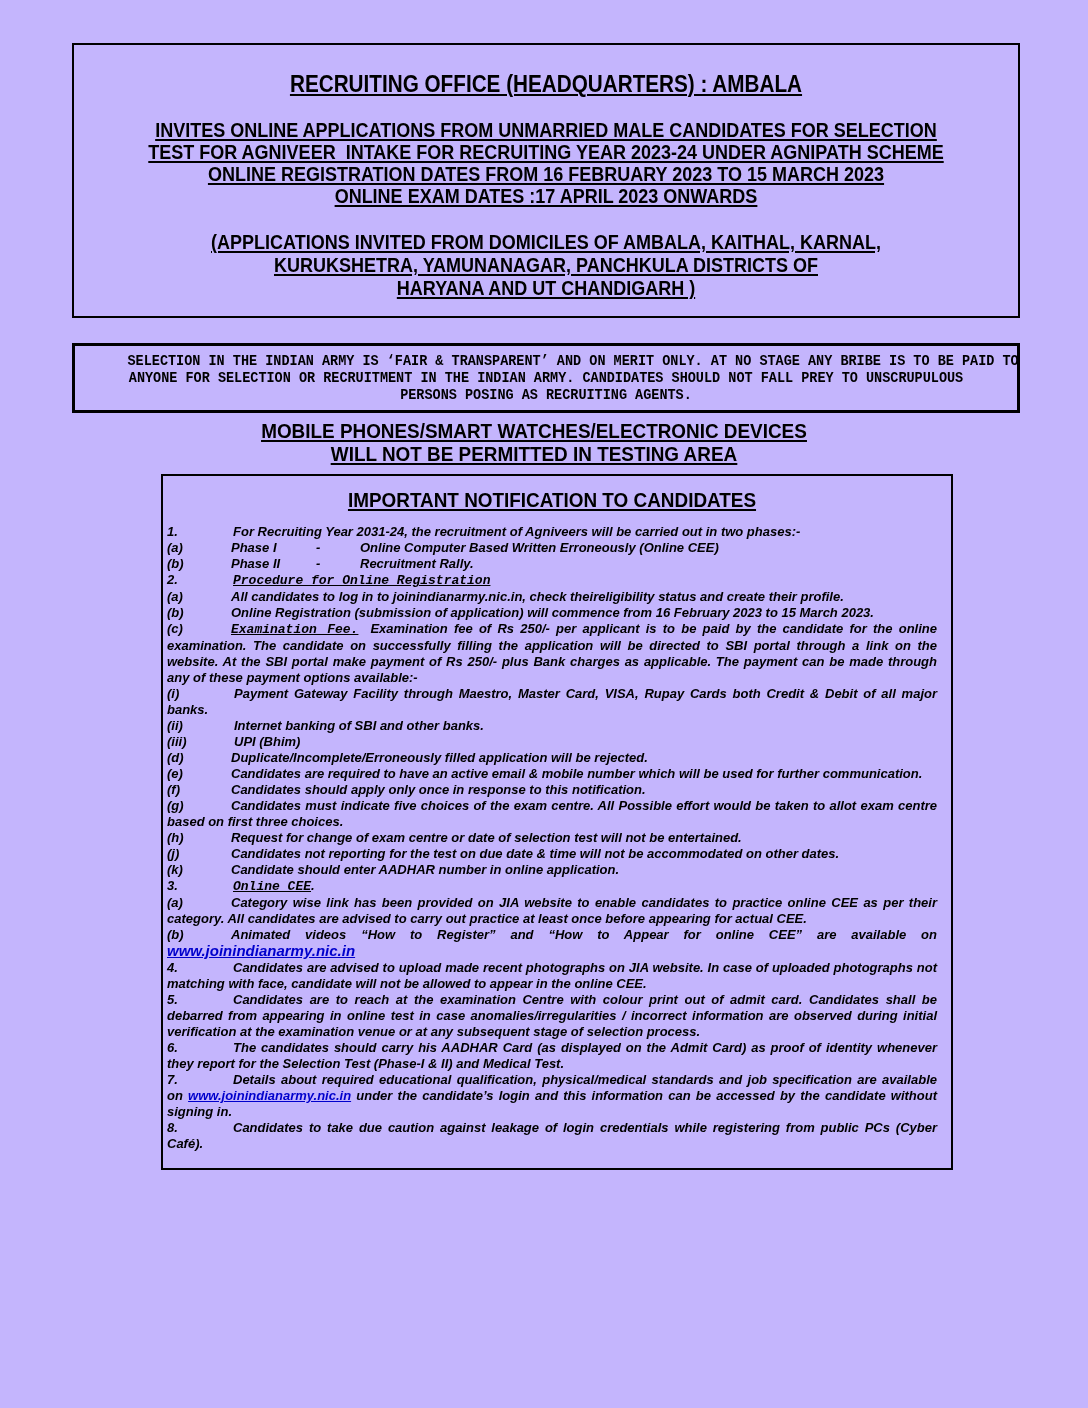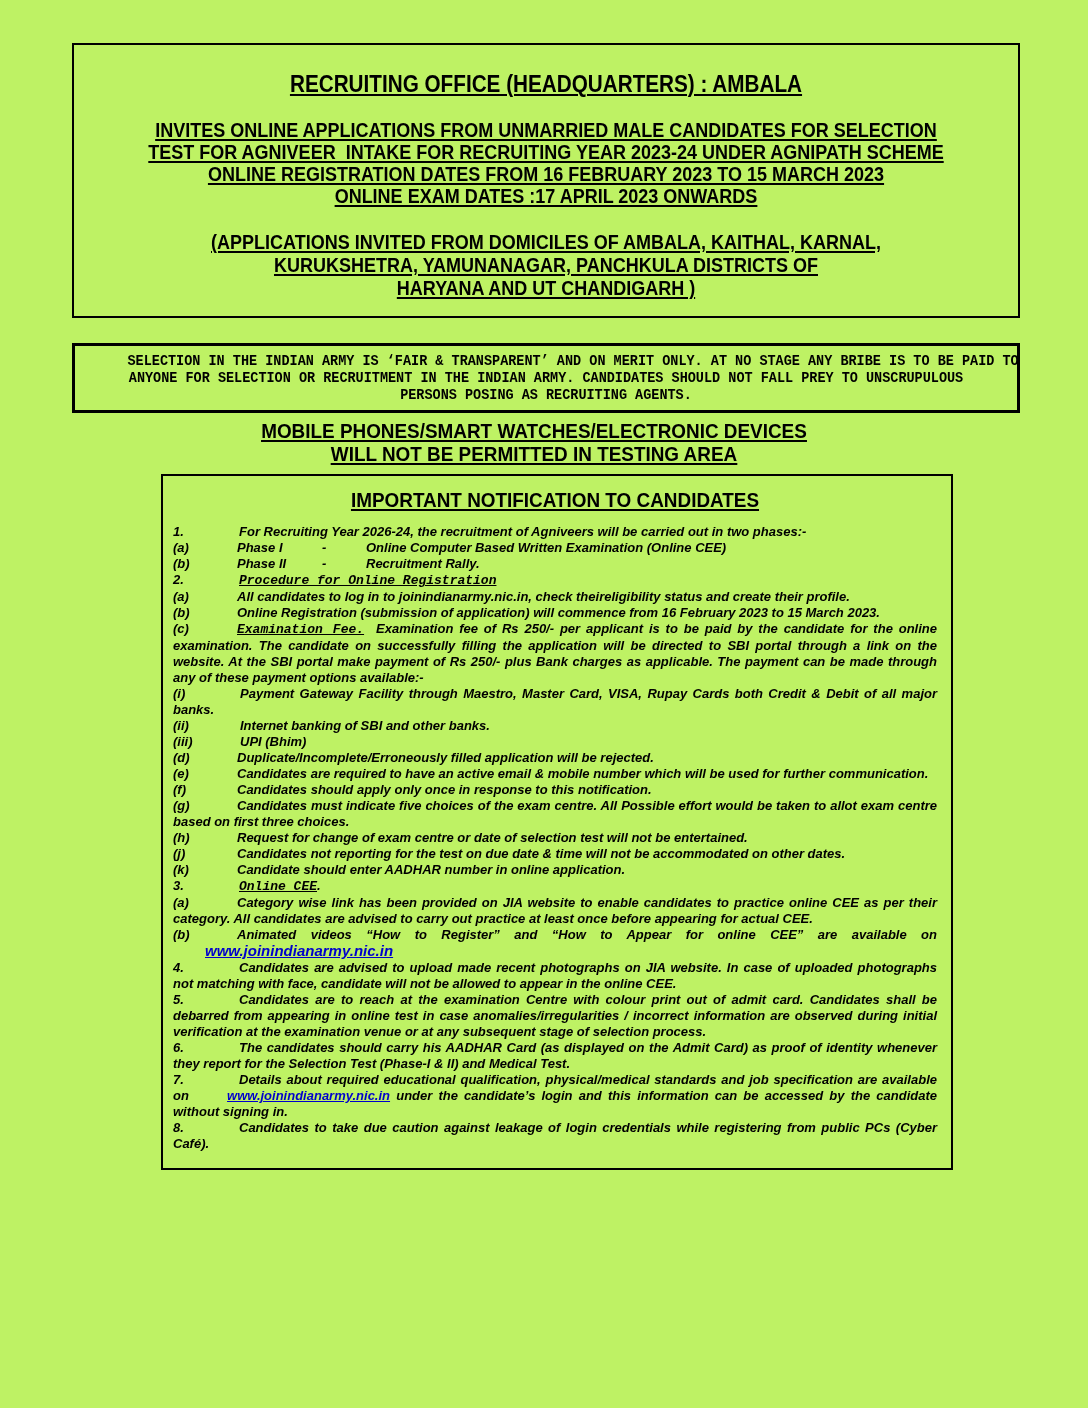--- a/index.html
+++ b/index.html
@@ -1,17 +1,17 @@
 <!DOCTYPE html>
 <html><head>
 <meta charset="utf-8">
 <style>
   html,body { margin:0; padding:0; background:#ffffff; }
   body { width:1088px; height:1408px; font-family:"Liberation Sans", sans-serif; color:#000; }
-  .page { position:relative; width:1088px; height:1408px; background:#bef264; overflow:hidden; }
+  .page { position:relative; width:1088px; height:1408px; background:#c4b5fd; overflow:hidden; }
 
   
   .cx { display:block; text-align:center; white-space:nowrap;
         transform:scaleX(0.9); transform-origin:50% 50%; font-weight:bold; }
   .u2 { text-decoration:underline; text-decoration-thickness:2px; text-underline-offset:2px; }
 
   .box1 { position:absolute; left:72px; top:43px; width:948px; box-sizing:border-box;
           border:2px solid #000; padding:26px 2px 16px 2px; }
   .box1 .t1 { font-size:23px; line-height:26px; margin-bottom:22px; }
   .box1 .p1 .cx { font-size:20px; line-height:22px; }
@@ -19,41 +19,41 @@
   .box1 .p2 .cx { font-size:20px; line-height:23px; }
 
   .box2 { position:absolute; left:72px; top:343px; width:948px; box-sizing:border-box;
           border:3px solid #000; padding:7px 6px 6px 6px;font-family:Liberation Mono, monospace; }
   .box2 .cx { font-size:15px; line-height:17px; }
 
   .mobile { position:absolute; left:60px; top:419px; width:948px;text-decoration:underline; }
   .mobile .cx { font-size:21px; line-height:23px; }
 
   .box3 { position:absolute; left:161px; top:474px; width:792px; box-sizing:border-box;
-          border:2px solid #000; padding:10px 14px 16px 10px;
+          border:2px solid #000; padding:10px 14px 16px 4px;
           font-weight:bold; font-style:italic; font-size:13px; line-height:16px; }
   .nheading { font-style:normal; margin:2px 0 12px 0; }
   .nheading .cx { font-size:21px; line-height:24px; }
 
   .box3 p { margin:0; text-align:justify; }
   .num  { display:inline-block; width:66px; }
   .lbl  { display:inline-block; width:64px; }
   .lbl3 { display:inline-block; width:67px; }
   .l2 { margin-left:66px; }
   .l3 { margin-left:130px; }
   .nj { text-align:left !important; }
   .ph   { display:inline-block; width:85px; }
   .dash { display:inline-block; width:44px; }
   .gap  { margin-top:13px; }
   .gap2 { margin-top:10px; }
   .u { text-decoration:underline;font-family:Liberation Mono, monospace; }
   .after-lead { padding-left:12px; }
   .jfull { text-align-last:justify; }
   .linkline { margin-top:3px; }
-  a.link, span.link { color:#0000cc; text-decoration:underline; font-weight:bold; font-style:italic;margin-left:32px; }
+  a.link, span.link { color:#0000cc; text-decoration:underline; font-weight:bold; font-style:italic; }
   .biglink { font-size:15px; }
 </style>
 </head>
 <body>
 
 <div class="page">
 
   <div class="box1">
     <div class="t1">
       <span class="cx u2">RECRUITING OFFICE (HEADQUARTERS) : AMBALA</span>
@@ -80,22 +80,22 @@
   <div class="mobile">
     <div class="cx u2">MOBILE PHONES/SMART WATCHES/ELECTRONIC DEVICES</div>
     <div class="cx u2">WILL NOT BE PERMITTED IN TESTING AREA</div>
   </div>
 
   <div class="box3">
     <div class="nheading">
       <span class="cx u2">IMPORTANT NOTIFICATION TO CANDIDATES</span>
     </div>
 
-    <p><span class="num">1.</span><span>For Recruiting Year 2026-24, the recruitment of Agniveers will be carried out in two phases:-</span></p>
-    <p class="l2 nj"><span class="lbl">(a)</span><span class="ph">Phase I</span><span class="dash">-</span><span>Online Computer Based Written Examination (Online CEE)</span></p>
+    <p><span class="num">1.</span><span>For Recruiting Year 2031-24, the recruitment of Agniveers will be carried out in two phases:-</span></p>
+    <p class="l2 nj"><span class="lbl">(a)</span><span class="ph">Phase I</span><span class="dash">-</span><span>Online Computer Based Written Erroneously (Online CEE)</span></p>
     <p class="l2 nj"><span class="lbl">(b)</span><span class="ph">Phase II</span><span class="dash">-</span><span>Recruitment Rally.</span></p>
 
     <p class="gap nj"><span class="num">2.</span><span class="u">Procedure for Online Registration</span></p>
     <p class="l2"><span class="lbl">(a)</span><span>All candidates to log in to joinindianarmy.nic.in, check theireligibility status and create their profile.</span></p>
     <p class="l2"><span class="lbl">(b)</span><span>Online Registration (submission of application) will commence from 16 February 2023 to 15 March 2023.</span></p>
     <p class="l2"><span class="lbl">(c)</span><span class="u">Examination Fee.</span><span class="after-lead">Examination fee of Rs 250/- per applicant is to be paid by the candidate for the online examination. The candidate on successfully filling the application will be directed to SBI portal through a link on the website. At the SBI portal make payment of Rs 250/- plus Bank charges as applicable. The payment can be made through any of these payment options available:-</span></p>
     <p class="l3"><span class="lbl3">(i)</span><span>Payment Gateway Facility through Maestro, Master Card, VISA, Rupay Cards both Credit &amp; Debit of all major banks.</span></p>
     <p class="l3"><span class="lbl3">(ii)</span><span>Internet banking of SBI and other banks.</span></p>
     <p class="l3"><span class="lbl3">(iii)</span><span>UPI (Bhim)</span></p>
     <p class="l2"><span class="lbl">(d)</span><span>Duplicate/Incomplete/Erroneously filled application will be rejected.</span></p>

